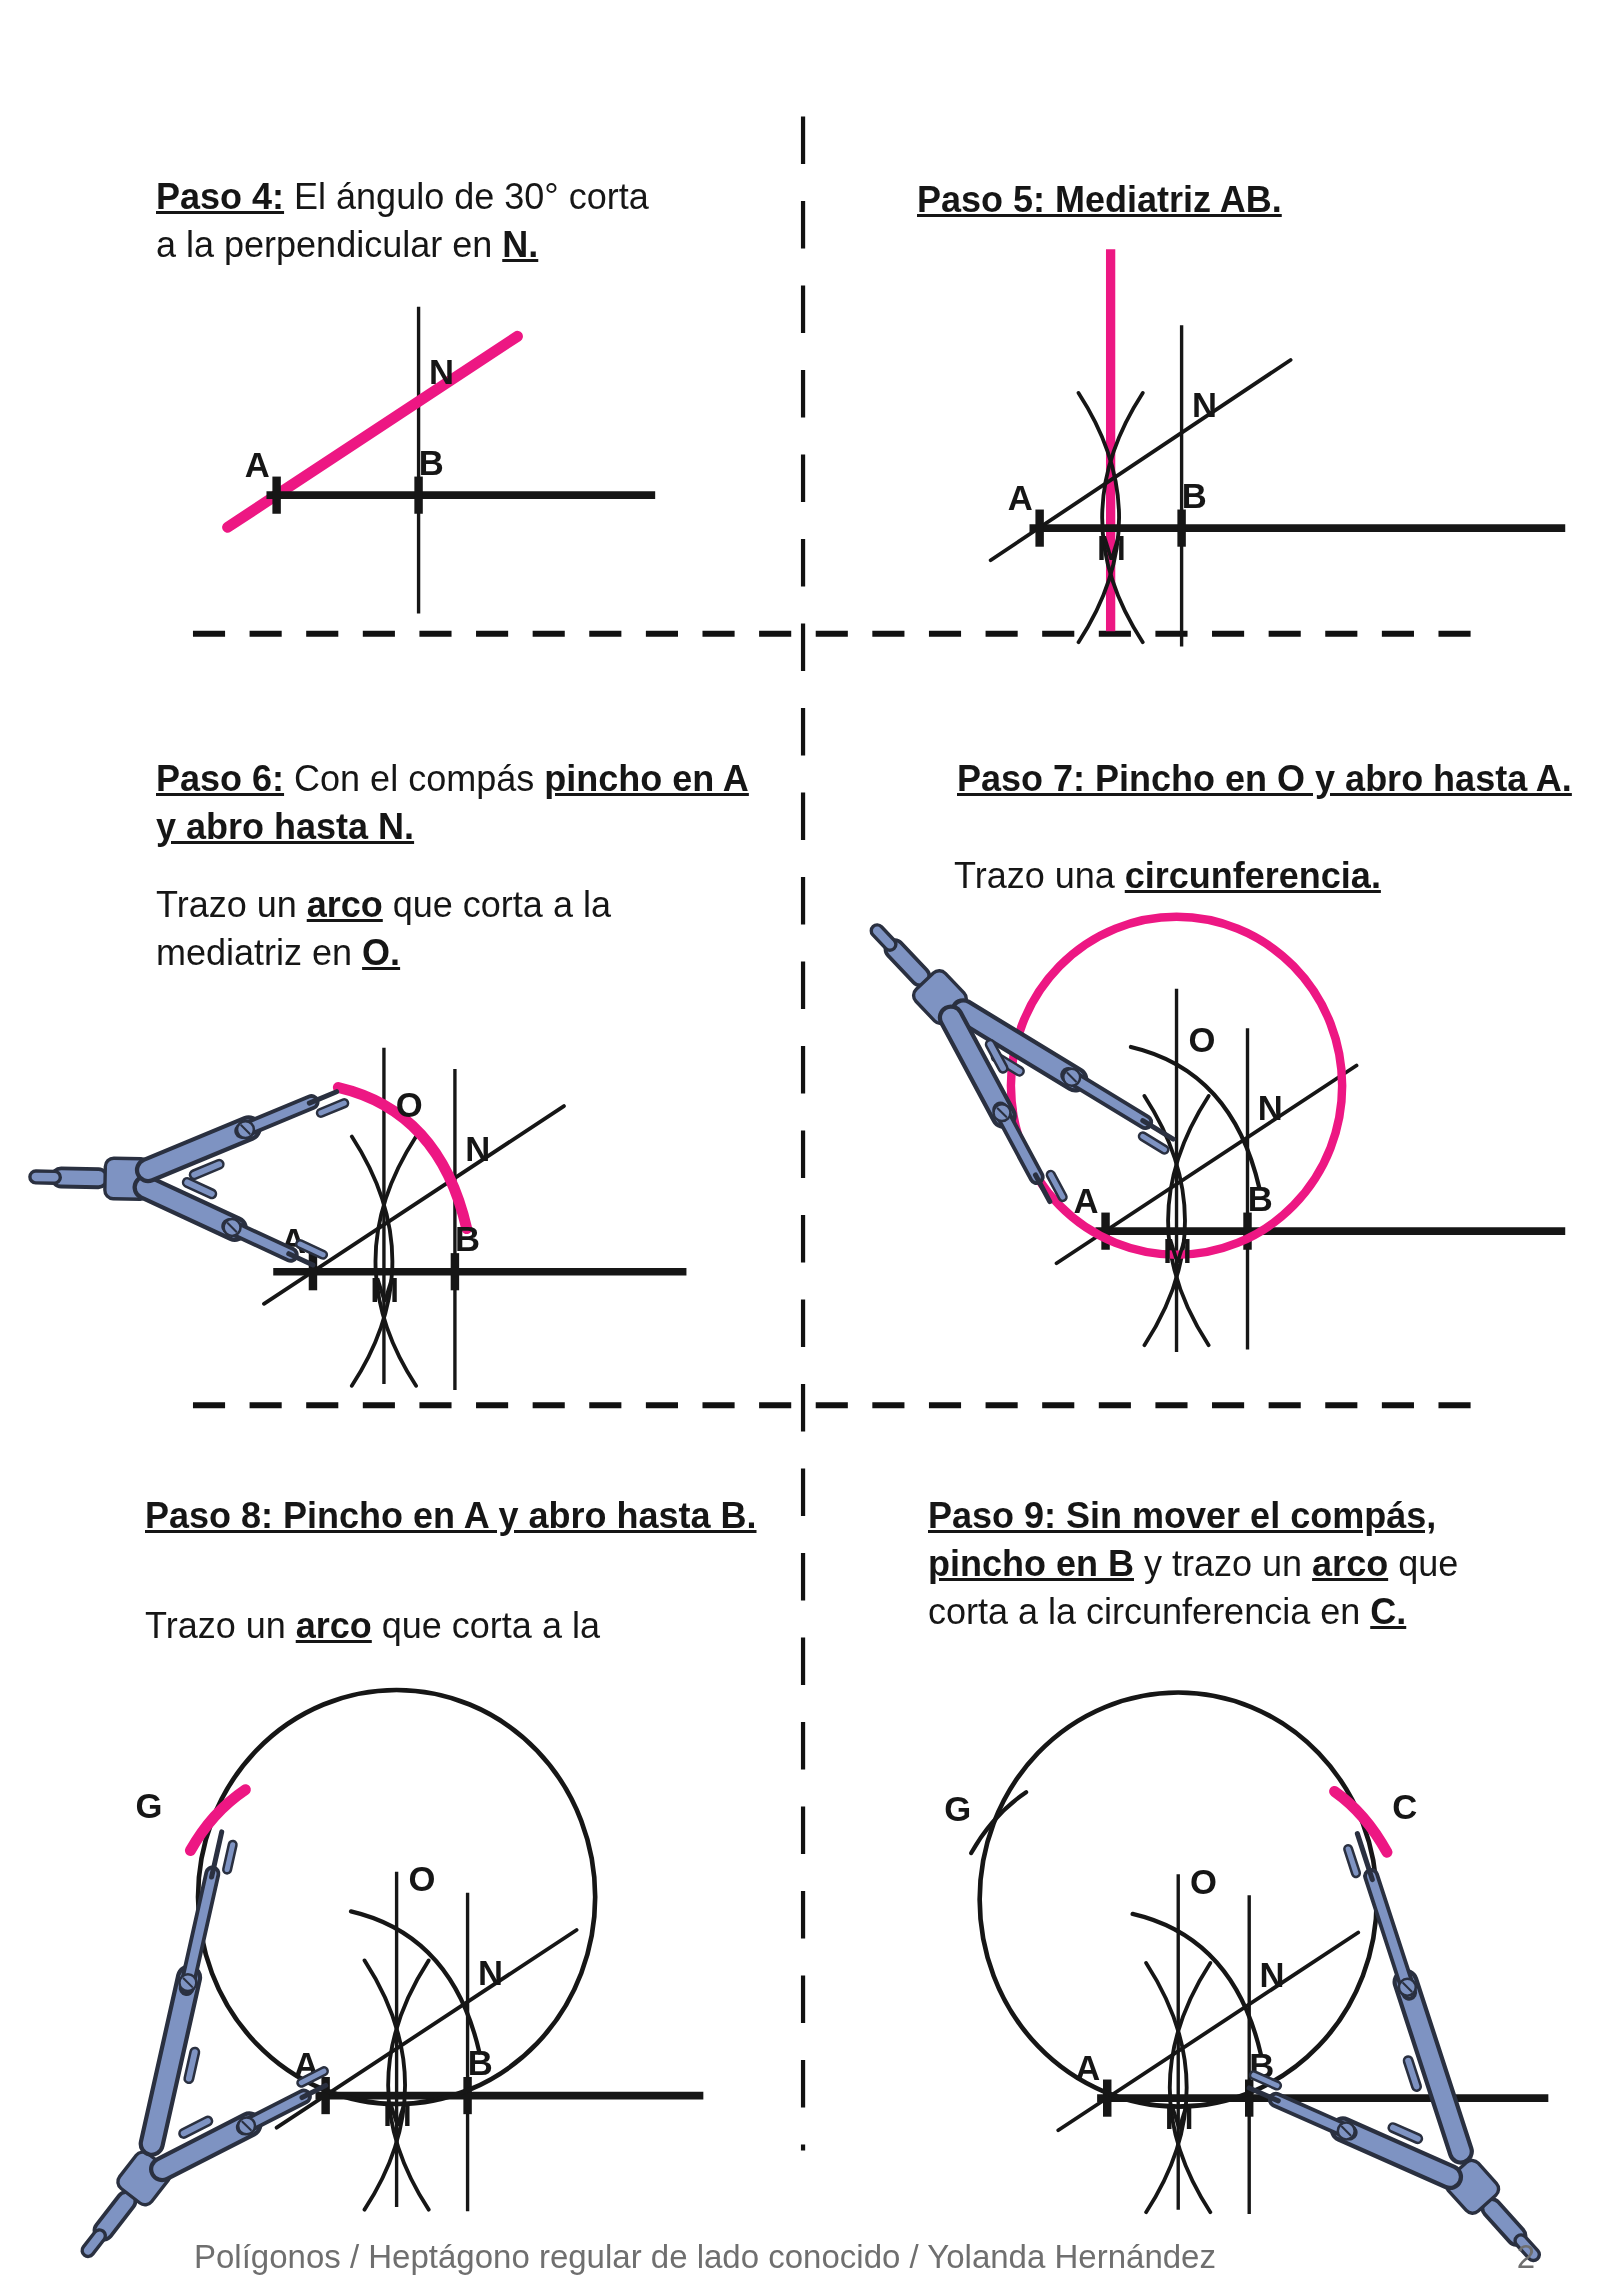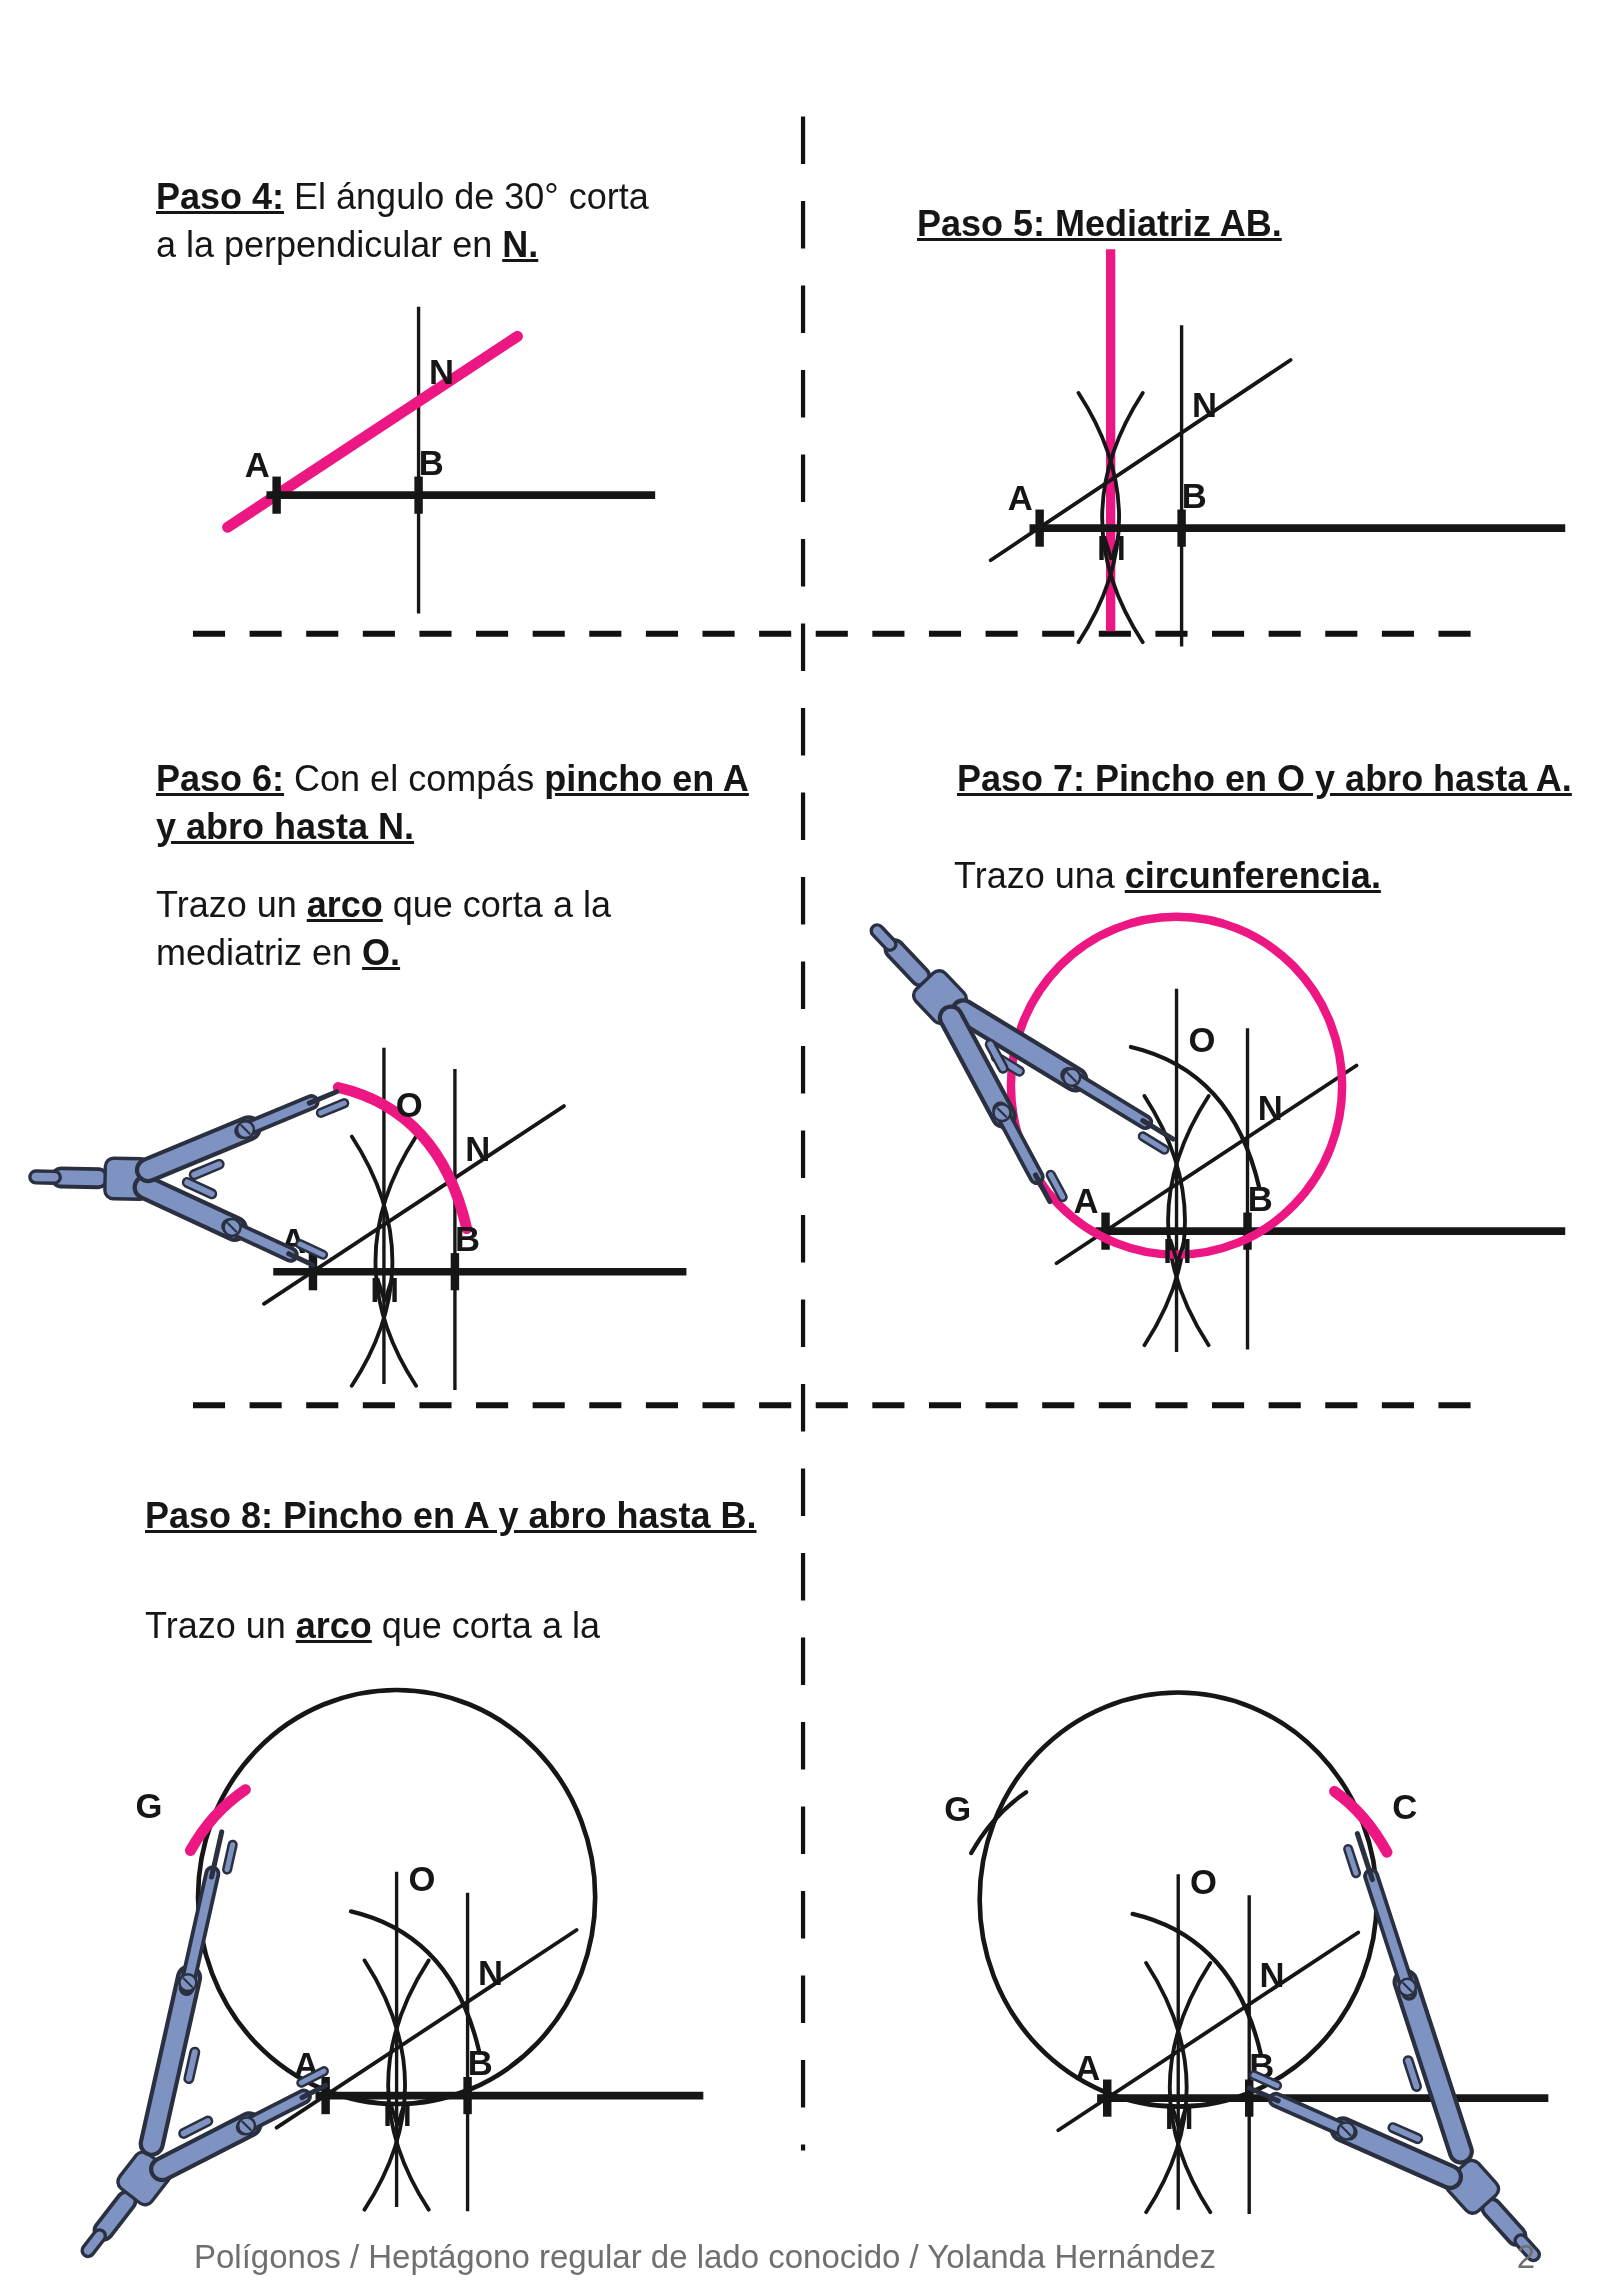--- a/index.html
+++ b/index.html
@@ -254,21 +254,21 @@
           <circle cx="1665.16" cy="2351.83" r="10" fill="#7E93C2" stroke="#2A3040" stroke-width="3"></circle>
           <line x1="1660.16" y1="2346.83" x2="1670.16" y2="2356.83" stroke="#2A3040" stroke-width="2.5" stroke-linecap="round"></line>
         </g>
       </g>
     </svg>
 
   <div class="copy" style="left:156px;top:173px;">
       <div class="line"><b>Paso 4:</b><span> El ángulo de 30° corta</span></div>
       <div class="line"><span>a la perpendicular en </span><b>N.</b></div>
     </div>
-  <div class="copy" style="left:917px;top:176px;margin-top:24px;">
+  <div class="copy" style="left:917px;top:176px;">
       <div class="line"><b>Paso 5: Mediatriz AB.</b></div>
     </div>
 
   <div class="copy" style="left:156px;top:755px;">
       <div class="line"><b>Paso 6:</b><span> Con el compás </span><b>pincho en A</b></div>
       <div class="line"><b>y abro hasta N.</b></div>
     </div>
   <div class="copy" style="left:156px;top:881px;">
       <div class="line"><span>Trazo un </span><b>arco</b><span> que corta a la</span></div>
       <div class="line"><span>mediatriz en </span><b>O.</b></div>
@@ -281,20 +281,25 @@
       <div class="line"><span>Trazo una </span><b>circunferencia.</b></div>
     </div>
 
   <div class="copy" style="left:145px;top:1492px;">
       <div class="line"><b>Paso 8: Pincho en A y abro hasta B.</b></div>
     </div>
   <div class="copy" style="left:145px;top:1602px;">
       <div class="line"><span>Trazo un </span><b>arco</b><span> que corta a la</span></div>
     </div>
 
+  <div class="copy" style="left:928px;top:1492px;">
+      <div class="line"><b>Paso 9: Sin mover el compás,</b></div>
+      <div class="line"><b>pincho en B</b><span> y trazo un </span><b>arco</b><span> que</span></div>
+      <div class="line"><span>corta a la circunferencia en </span><b>C.</b></div>
+    </div>
 
   <div class="footer">
     <span class="crumb">Polígonos / Heptágono regular de lado conocido / Yolanda Hernández</span>
     <span class="pagenum">2</span>
   </div>
 
 </div>
 
 
 </body></html>

